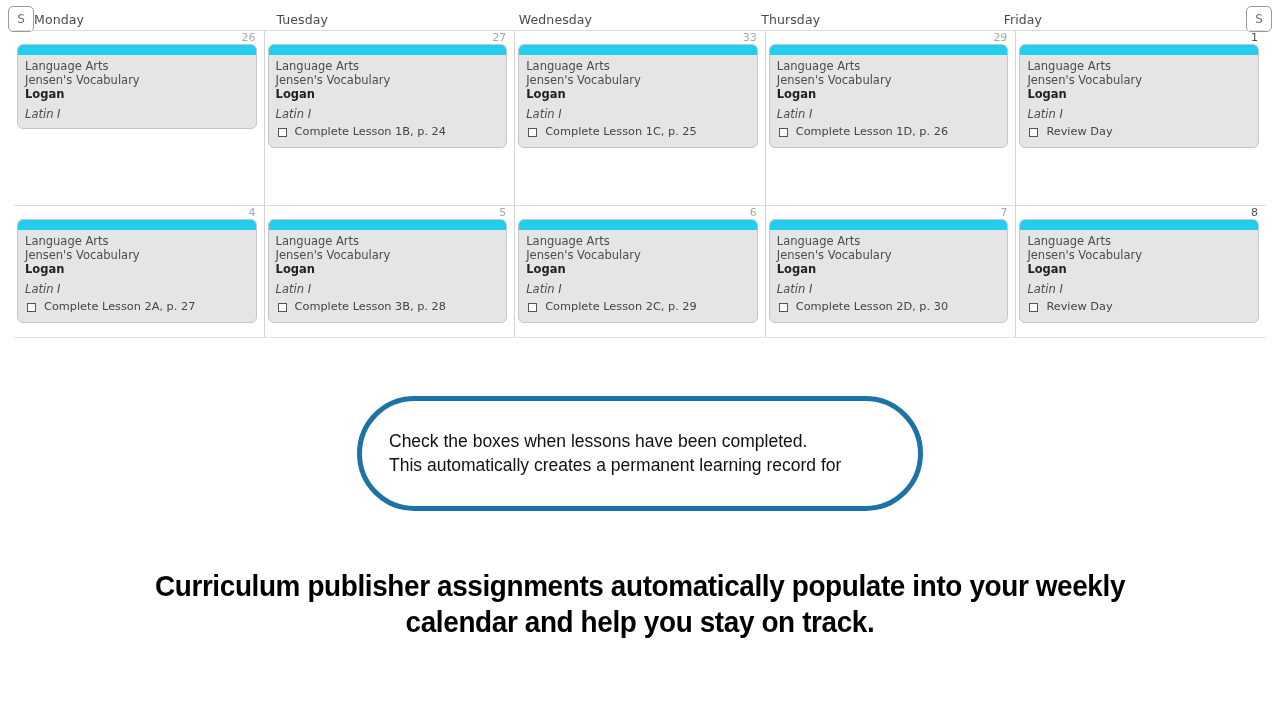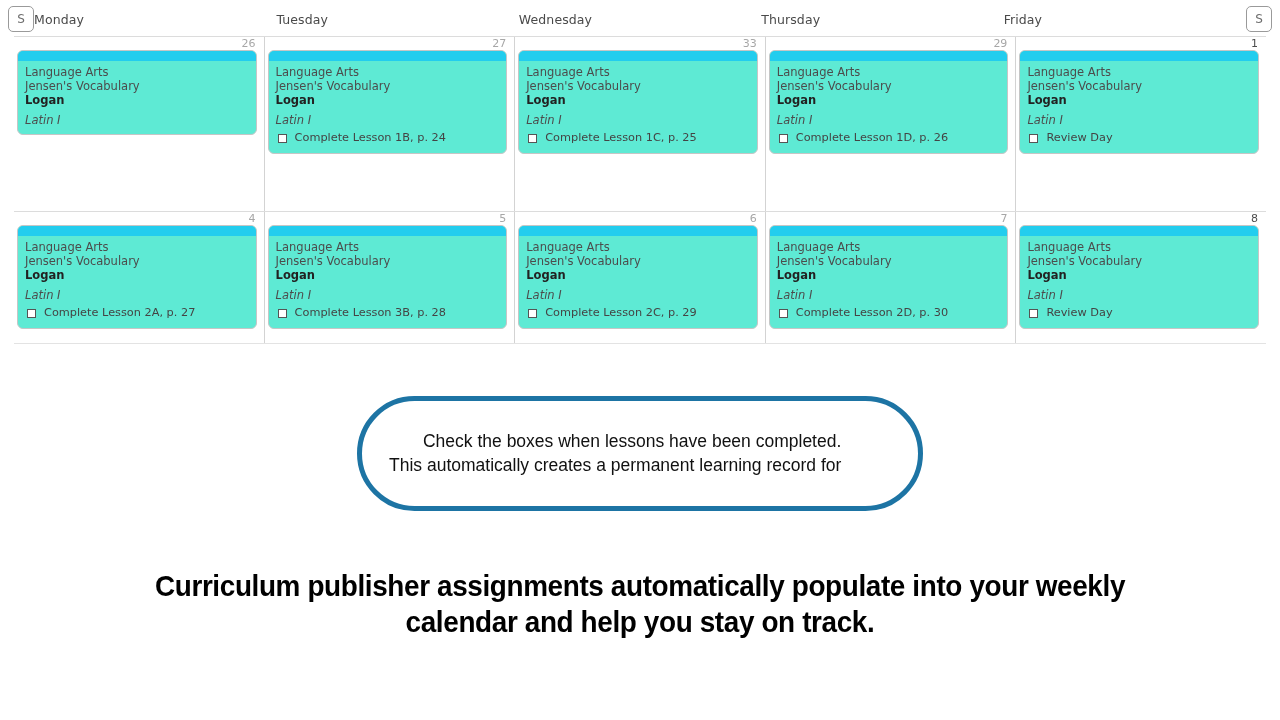--- a/index.html
+++ b/index.html
@@ -49,21 +49,21 @@
     text-align: left;
     font-size: 12.5px;
     color: #4a4a4a;
     letter-spacing: .1px;
   }
 
   
   .cal-grid {
     position: absolute;
     left: 14px;
-    top: 36px;
+    top: 30px;
     width: 1252px;
   }
   .cal-row {
     display: flex;
     width: 100%;
     border-top: 1px solid #dcdcdc;
     box-sizing: border-box;
   }
   .cal-row.row-1 { height: 175px; }
   .cal-row.row-2 { height: 133px; border-bottom: 1px solid #e3e3e3; }
@@ -83,21 +83,21 @@
     color: #a7a7a7;
     line-height: 12px;
     padding: 1px 1px 1px 0;
     height: 13px;
     box-sizing: border-box;
   }
   .day-col:last-child .date-num { color: #4d4d4d; }
 
   
   .event-card {
-    background: #5eead4;
+    background: #e5e5e5;
     border: 1px solid #c6c6c6;
     border-radius: 6px;
     overflow: hidden;
     box-sizing: border-box;
   }
   .card-bar {
     height: 10px;
     background: #23cdee;
   }
   .card-body {
@@ -161,21 +161,20 @@
     align-items: center;
     justify-content: flex-start;
   }
   .callout-text {
     padding-left: 27px;
     padding-right: 20px;
     font-family: "Liberation Sans", sans-serif;
     font-size: 17.5px;
     line-height: 23.5px;
     color: #111111;
-    text-align: right;
   }
 
   
   .headline {
     position: absolute;
     left: 0;
     top: 568px;
     width: 1280px;
     text-align: center;
     font-family: "Liberation Sans", sans-serif;

